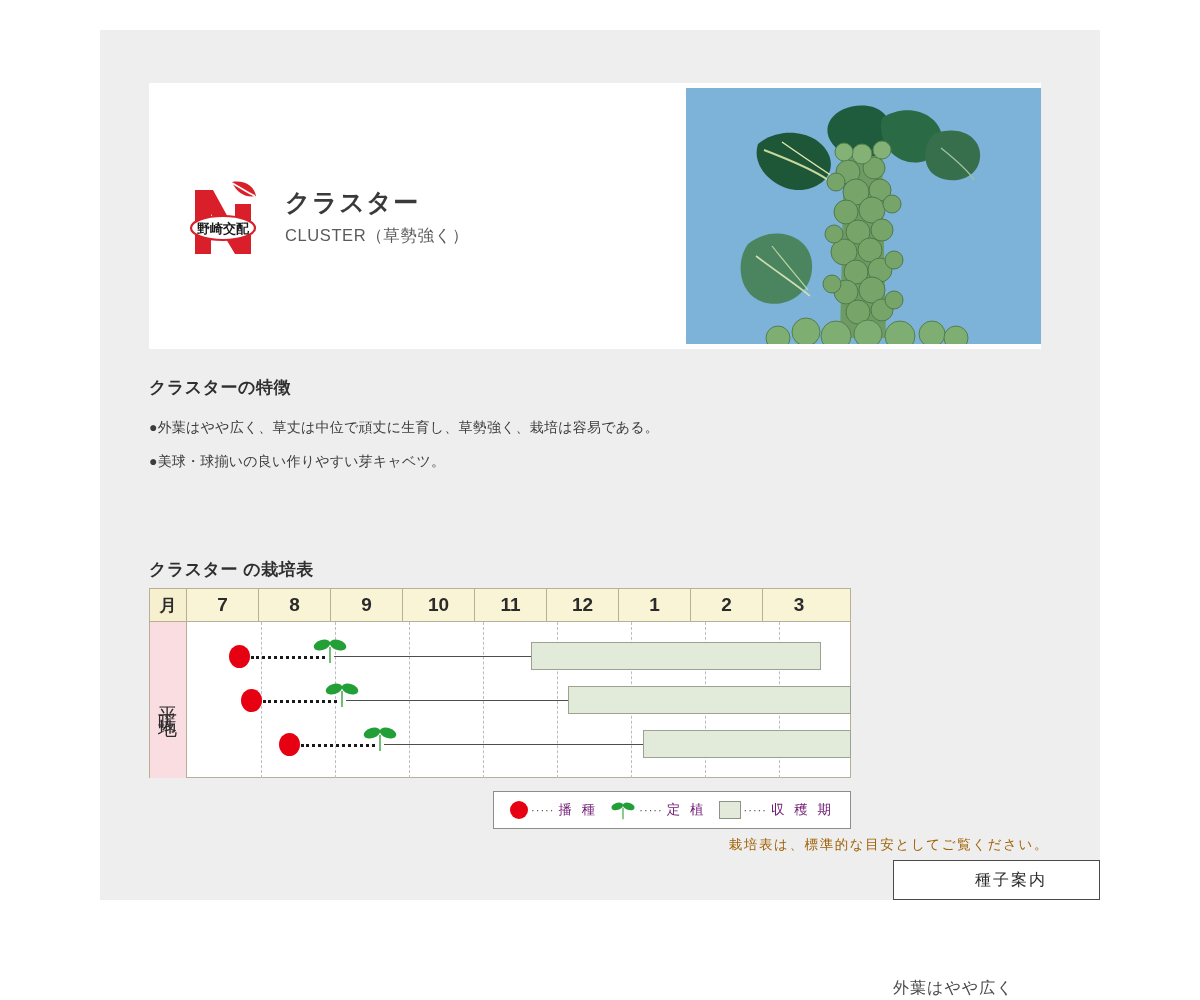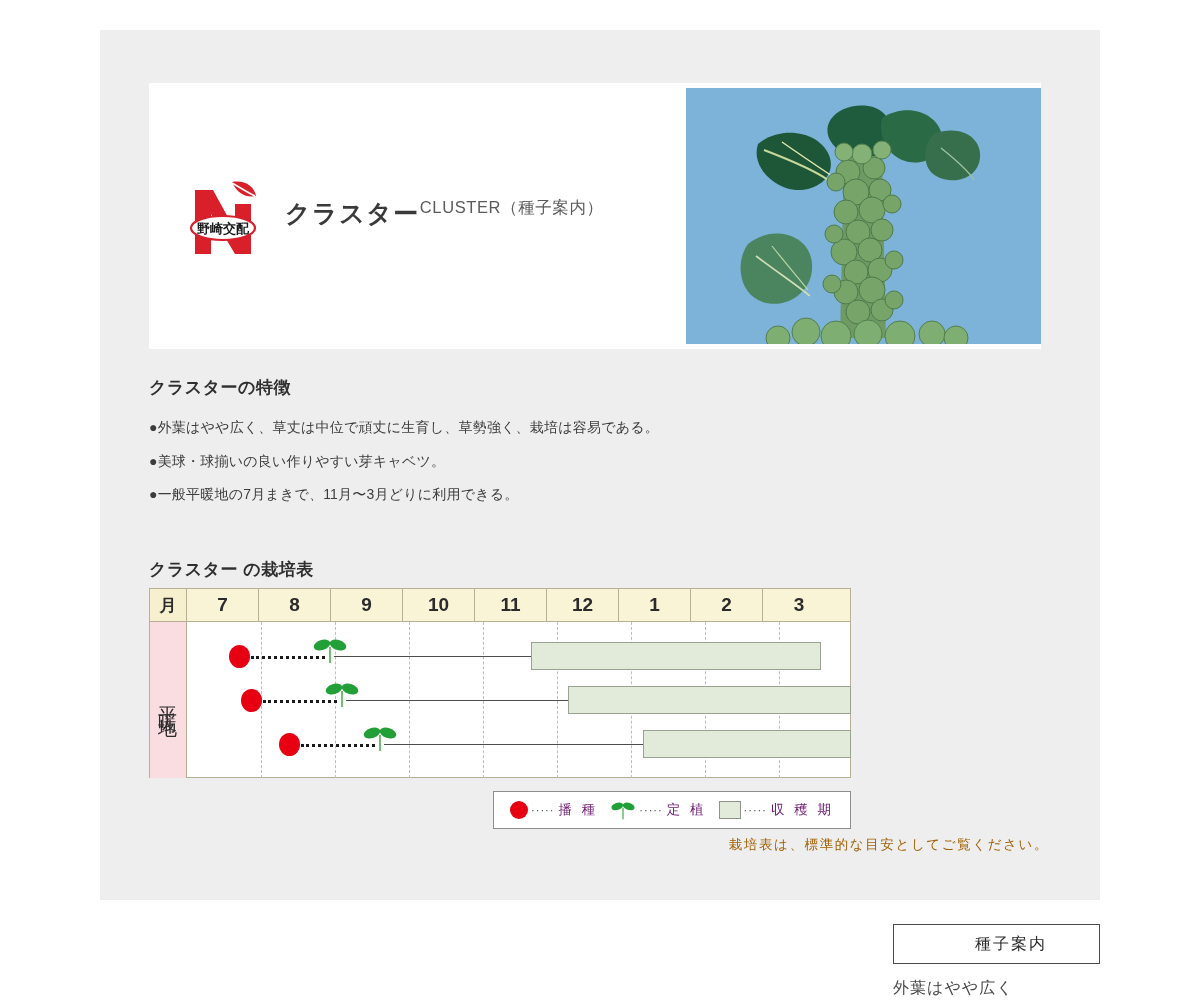--- a/index.html
+++ b/index.html
@@ -43,21 +43,21 @@
 
   
   .logo {
     position: relative;
     width: 78px; height: 84px;
     flex: 0 0 78px;
     margin-right: 22px;
   }
   .logo svg { display: block; }
 
-  .brand-text { display: flex; justify-content: space-between; }
+  .brand-text { display: flex; flex-direction: column; justify-content: space-between; }
   .brand-jp {
     font-size: 25px;
     font-weight: bold;
     color: #3a3a3a;
     letter-spacing: 1.5px;
     line-height: 1.3;
     margin-bottom: 6px;
   }
   .brand-en {
     font-size: 16.5px;
@@ -255,21 +255,21 @@
     width: 1049px;
     text-align: right;
     font-size: 13.5px;
     color: #a16207;
     letter-spacing: 1.6px;
   }
 
   
   .seed-button {
     position: absolute;
-    left: 893px; top: 924px;
+    left: 893px; top: 860px;
     width: 207px; height: 40px;
     background: #ffffff;
     border: 1px solid #4a4a4a;
     display: flex;
     align-items: center;
     justify-content: center;
     font-size: 16px;
     color: #2b2b2b;
     letter-spacing: 2px;
     cursor: pointer;
@@ -299,21 +299,21 @@
           <path d="M10 16 L10 80 L26 80 L26 40 L50 80 L66 80 L66 30 L50 30 L50 56 L28 16 Z" fill="#d81f2a"></path>
           <path d="M47 8 C60 6 69 12 71 22 C62 24 52 20 47 8 Z" fill="#d81f2a"></path>
           <path d="M47 9 C56 14 63 19 70 22" stroke="#ffffff" stroke-width="1.6" fill="none"></path>
           <ellipse cx="38" cy="54" rx="32" ry="12" fill="#ffffff" stroke="#d81f2a" stroke-width="2.2"></ellipse>
           <text x="38" y="59" font-family="'Liberation Sans',sans-serif" font-size="13" font-weight="bold" fill="#1a1a1a" text-anchor="middle">野崎交配</text>
         </svg>
       </div>
 
       <div class="brand-text">
         <div class="brand-jp">クラスター</div>
-        <div class="brand-en">CLUSTER（種子案内）</div>
+        <div class="brand-en">CLUSTER（草勢強く）</div>
       </div>
 
     </div>
 
     <div class="hero-photo">
       <svg width="355" height="256" viewBox="0 0 355 256">
         <rect x="0" y="0" width="355" height="256" fill="#7db2d9"></rect>
 
         <path d="M150 60 C128 38 152 14 182 18 C206 21 212 48 196 66 C180 82 162 76 150 60 Z" fill="#1f5c3d"></path>
         <path d="M196 30 C220 14 252 24 256 48 C258 68 236 80 216 72 C200 65 192 46 196 30 Z" fill="#2a6b46"></path>
@@ -371,21 +371,20 @@
         </g>
       </svg>
     </div>
 
   </div>
 
   <div class="features">
     <div class="sec-heading">クラスターの特徴</div>
     <div class="feat-line">●外葉はやや広く、草丈は中位で頑丈に生育し、草勢強く、栽培は容易である。</div>
     <div class="feat-line">●美球・球揃いの良い作りやすい芽キャベツ。</div>
-    <div class="feat-line">●一般平暖地の7月まきで、11月〜3月どりに利用できる。</div>
   </div>
 
   <div class="table-heading">クラスター の栽培表</div>
 
   <div class="crop-table">
 
     <div class="thead">
       <div class="th month-label">月</div>
       <div class="th mon">7</div>
       <div class="th mon">8</div>

